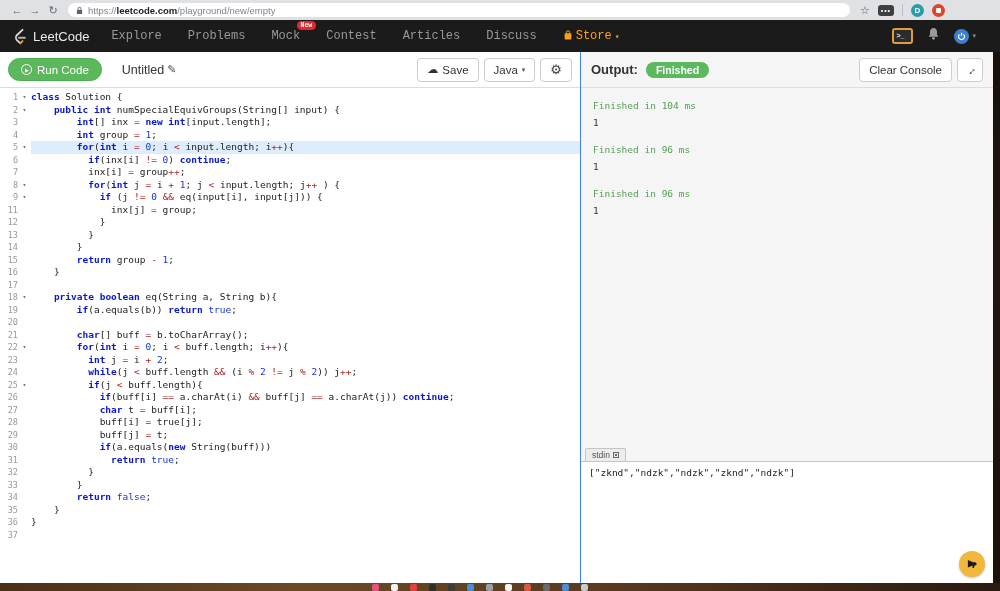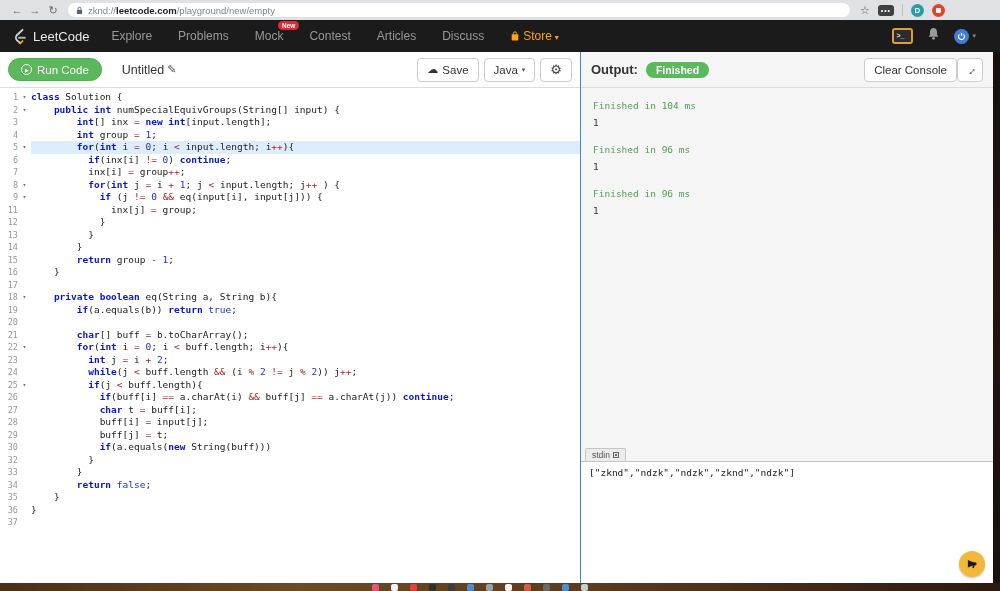--- a/index.html
+++ b/index.html
@@ -20,21 +20,21 @@
   .prof-circle { width:13px; height:13px; border-radius:50%; color:#fff; font-size:8px; font-weight:bold; text-align:center; line-height:13px; }
   .prof-d { background:#2a9daa; }
   .prof-red { background:#e0442c; position:relative; }
   .prof-red::after { content:""; position:absolute; left:4px; top:4px; width:5px; height:5px; background:#fff; border-radius:1px; }
 
   
   .navbar { position:absolute; top:20px; left:0; width:1000px; height:32px; background:#1b1b1b; display:flex; align-items:center; padding:0 12px; }
   .logo { display:flex; align-items:center; gap:6px; margin-right:22px; }
   .brand { color:#eaeaea; font-size:13px; }
   .nav-items { display:flex; align-items:center; gap:26px; }
-  .nav-item { color:#999; font-size:12px; position:relative; cursor:pointer; white-space:nowrap; }
+  .nav-item { color:#999; font-size:12px; position:relative; cursor:pointer; white-space:nowrap;font-family:Liberation Mono, monospace; }
   .nav-item.accent { color:#ffa116; }
   .nav-badge { position:absolute; top:-8px; right:-16px; background:#dd2b35; color:#fff; font-size:6.5px; padding:1px 4px; border-radius:6px; font-weight:bold; }
   .nav-caret { font-size:8px; margin-left:3px; }
   .nav-right { margin-left:auto; display:flex; align-items:center; gap:14px; margin-right:12px; }
   .term-icon { width:21px; height:16px; background:#2b2b2b; border:2px solid #dd9d3f; border-radius:3px; color:#e8e8e8; font-size:7px; font-weight:bold; line-height:12px; padding-left:2px; }
   .avatar-wrap { display:flex; align-items:center; gap:3px; }
   .avatar { width:15px; height:15px; border-radius:50%; background:#3f7fd2; display:flex; align-items:center; justify-content:center; }
   .avatar-caret { color:#888; font-size:7px; }
 
   
@@ -69,21 +69,21 @@
   .foot-btn { background:#fdfdfd; border:1px solid #ddd; border-radius:4px; height:19px; display:flex; align-items:center; gap:4px; padding:0 10px; font-size:10.5px; color:#777; cursor:pointer; }
   .share-arrow { font-size:9px; }
   .live-dot { width:5px; height:5px; border-radius:50%; background:#c9c9c9; }
   .add-snippet { margin-left:auto; background:#7bbedf; border:1px solid #6fb5d8; border-radius:4px; color:#fff; height:21px; display:flex; align-items:center; gap:4px; padding:0 10px; font-size:10.5px; cursor:pointer; }
   .plus-icon { font-size:11px; }
 
   
   .out-header { height:36px; flex:none; border-bottom:1px solid #ddd; display:flex; align-items:center; padding:0 10px; }
   .out-label { font-size:13px; font-weight:bold; color:#333; }
   .status-badge { background:#5cb85c; color:#fff; font-size:10.5px; font-weight:bold; border-radius:10px; padding:2px 10px; margin-left:8px; }
-  .out-header-right { margin-left:auto; display:flex; align-items:center; }
+  .out-header-right { margin-left:auto; display:flex; align-items:center; gap:5px; }
   .expand-btn { width:26px; justify-content:center; }
   .expand-icon { display:inline-block; transform:rotate(-45deg); font-size:11px; }
   .out-results { flex:1; overflow:hidden; padding:12px 12px; font-family:"DejaVu Sans Mono", monospace; font-size:9.5px; }
   .run-status { color:#55a055; margin-bottom:6px; }
   .run-result { color:#333; margin-bottom:16px; }
   .stdin-row { height:17px; flex:none; position:relative; }
   .stdin-tab { position:absolute; left:4px; bottom:0; background:#ececec; border:1px solid #c5c5c5; border-bottom:none; border-radius:2px 2px 0 0; font-size:8.5px; color:#555; padding:1px 6px; display:flex; align-items:center; gap:3px; }
   .box-icon { width:6px; height:6px; border:1px solid #666; display:inline-block; position:relative; }
   .box-icon::after { content:""; position:absolute; left:1px; top:1px; width:2px; height:2px; background:#666; }
   .stdin-content { height:122px; flex:none; background:#fff; border-top:1px solid #c5c5c5; padding:5px 8px; font-family:"DejaVu Sans Mono", monospace; font-size:9.5px; color:#222; position:relative; }
@@ -101,21 +101,21 @@
   <span class="chrome-btn">←</span>
   <span class="chrome-btn">→</span>
   <span class="chrome-btn">↻</span>
   <div class="url-bar">
     <span class="lock-icon">
       <svg width="7" height="9" viewBox="0 0 8 10">
           <rect x="1" y="4" width="6" height="5" rx="1" fill="#5f6368"></rect>
           <path d="M2.3 4V3a1.7 1.7 0 0 1 3.4 0v1" fill="none" stroke="#5f6368" stroke-width="1.1"></path>
         </svg>
     </span>
-    <span class="url-text"><span>zknd://</span><span class="host">leetcode.com</span><span>/playground/new/empty</span></span>
+    <span class="url-text"><span>https://</span><span class="host">leetcode.com</span><span>/playground/new/empty</span></span>
   </div>
   <div class="chrome-right">
     <span class="star">☆</span>
     <span class="ext-icon">•••</span>
     <span class="chrome-sep"></span>
     <span class="prof-circle prof-d">D</span>
     <span class="prof-circle prof-red"></span>
   </div>
 </div>
 
@@ -310,31 +310,36 @@
         <span class="line-content"><span class="tok-pl">            </span><span class="tok-kw">if</span><span class="tok-pl">(buff[i] </span><span class="tok-op">==</span><span class="tok-pl"> a.charAt(i) </span><span class="tok-op">&amp;&amp;</span><span class="tok-pl"> buff[j] </span><span class="tok-op">==</span><span class="tok-pl"> a.charAt(j)) </span><span class="tok-kw">continue</span><span class="tok-pl">;</span></span>
       </div>
       <div class="code-line">
         <span class="lnum">27</span>
         <span class="fold"></span>
         <span class="line-content"><span class="tok-pl">            </span><span class="tok-kw">char</span><span class="tok-pl"> t </span><span class="tok-op">=</span><span class="tok-pl"> buff[i];</span></span>
       </div>
       <div class="code-line">
         <span class="lnum">28</span>
         <span class="fold"></span>
-        <span class="line-content"><span class="tok-pl">            buff[i] </span><span class="tok-op">=</span><span class="tok-pl"> input[j];</span></span>
+        <span class="line-content"><span class="tok-pl">            buff[i] </span><span class="tok-op">=</span><span class="tok-pl"> true[j];</span></span>
       </div>
       <div class="code-line">
         <span class="lnum">29</span>
         <span class="fold"></span>
         <span class="line-content"><span class="tok-pl">            buff[j] </span><span class="tok-op">=</span><span class="tok-pl"> t;</span></span>
       </div>
       <div class="code-line">
         <span class="lnum">30</span>
         <span class="fold"></span>
         <span class="line-content"><span class="tok-pl">            </span><span class="tok-kw">if</span><span class="tok-pl">(a.equals(</span><span class="tok-kw">new</span><span class="tok-pl"> String(buff)))</span></span>
+      </div>
+      <div class="code-line">
+        <span class="lnum">31</span>
+        <span class="fold"></span>
+        <span class="line-content"><span class="tok-pl">              </span><span class="tok-kw">return</span><span class="tok-pl"> </span><span class="tok-num">true</span><span class="tok-pl">;</span></span>
       </div>
       <div class="code-line">
         <span class="lnum">32</span>
         <span class="fold"></span>
         <span class="line-content"><span class="tok-pl">          }</span></span>
       </div>
       <div class="code-line">
         <span class="lnum">33</span>
         <span class="fold"></span>
         <span class="line-content"><span class="tok-pl">        }</span></span>

